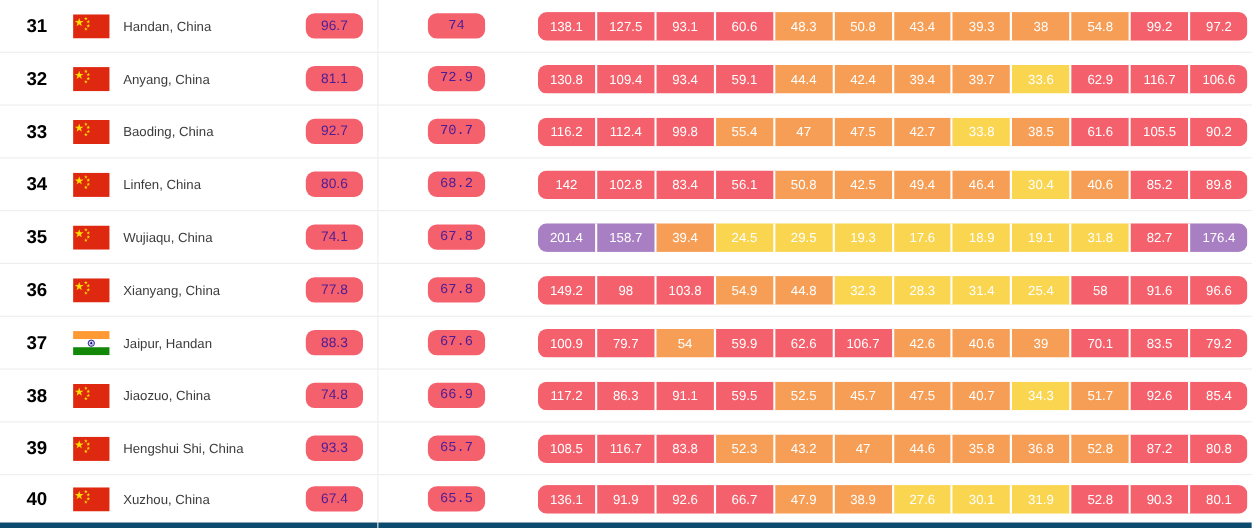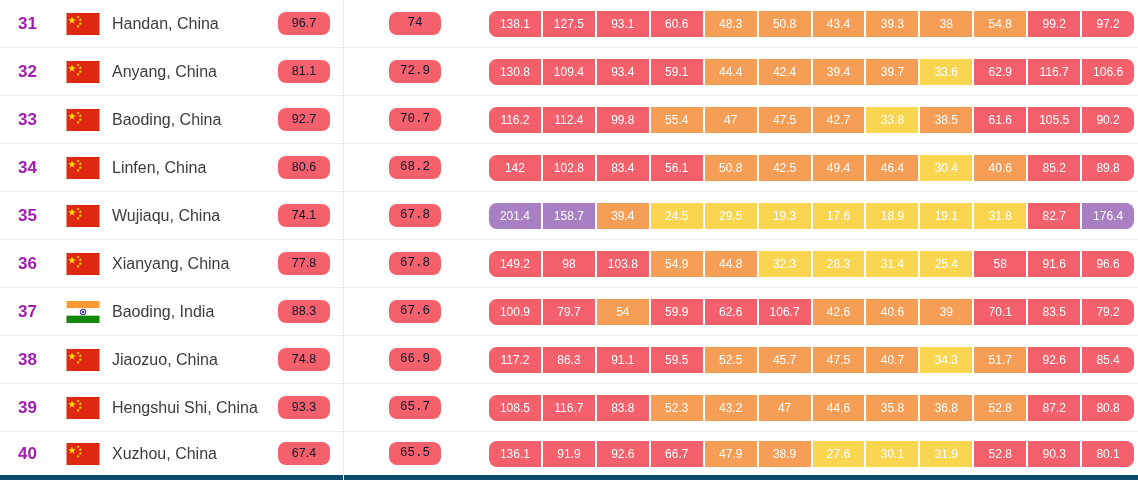--- a/index.html
+++ b/index.html
@@ -32,42 +32,42 @@
     position: absolute;
     left: 343px;
     top: 0;
     width: 1px;
     height: 48px;
     background: #ededed;
   }
 
   .cell-rank {
     width: 66px;
-    padding-left: 18px;
+    padding-left: 24px;
     font-size: 17px;
     font-weight: bold;
-    color: #a21caf;
+    color: #000000;
     flex: 0 0 66px;
   }
   .cell-flag {
     width: 46px;
     flex: 0 0 46px;
     display: flex;
     align-items: center;
   }
   .flag {
     width: 34px;
     height: 22px;
     display: block;
     border: 0;
   }
   .cell-city {
     flex: 0 0 155px;
     width: 155px;
-    font-size: 16px;
+    font-size: 12px;
     color: #3c3c3c;
     white-space: nowrap;
   }
   .cell-pill {
     flex: 0 0 74px;
     width: 74px;
     display: flex;
     justify-content: center;
     align-items: center;
   }
@@ -75,21 +75,21 @@
     flex: 0 0 148px;
     width: 148px;
     font-family: Liberation Mono, monospace;
   }
   .pill {
     display: inline-block;
     min-width: 52px;
     padding: 4px 10px;
     border-radius: 8px;
     background: #f4606c;
-    color: #0f172a;
+    color: #4c1d95;
     font-size: 12.5px;
     text-align: center;
     line-height: 15px;
   }
   .cell-months {
     flex: 1 1 auto;
     display: flex;
     align-items: center;
     padding-right: 4px;
   }
@@ -358,21 +358,21 @@
           <circle cx="15" cy="10" r="2.6" fill="none" stroke="#000080" stroke-width="0.7"></circle>
           <circle cx="15" cy="10" r="0.7" fill="#000080"></circle>
           <g stroke="#000080" stroke-width="0.3">
             <line x1="12.4" y1="10" x2="17.6" y2="10"></line>
             <line x1="15" y1="7.4" x2="15" y2="12.6"></line>
             <line x1="13.16" y1="8.16" x2="16.84" y2="11.84"></line>
             <line x1="16.84" y1="8.16" x2="13.16" y2="11.84"></line>
           </g>
         </svg>
       </div>
-      <div class="cell-city">Baoding, India</div>
+      <div class="cell-city">Jaipur, Handan</div>
       <div class="cell-pill">
         <span class="pill">88.3</span>
       </div>
       <div class="cell-pill second">
         <span class="pill">67.6</span>
       </div>
       <div class="cell-months">
         <div class="months">
           <div class="mcell red">100.9</div>
           <div class="mcell red">79.7</div>

